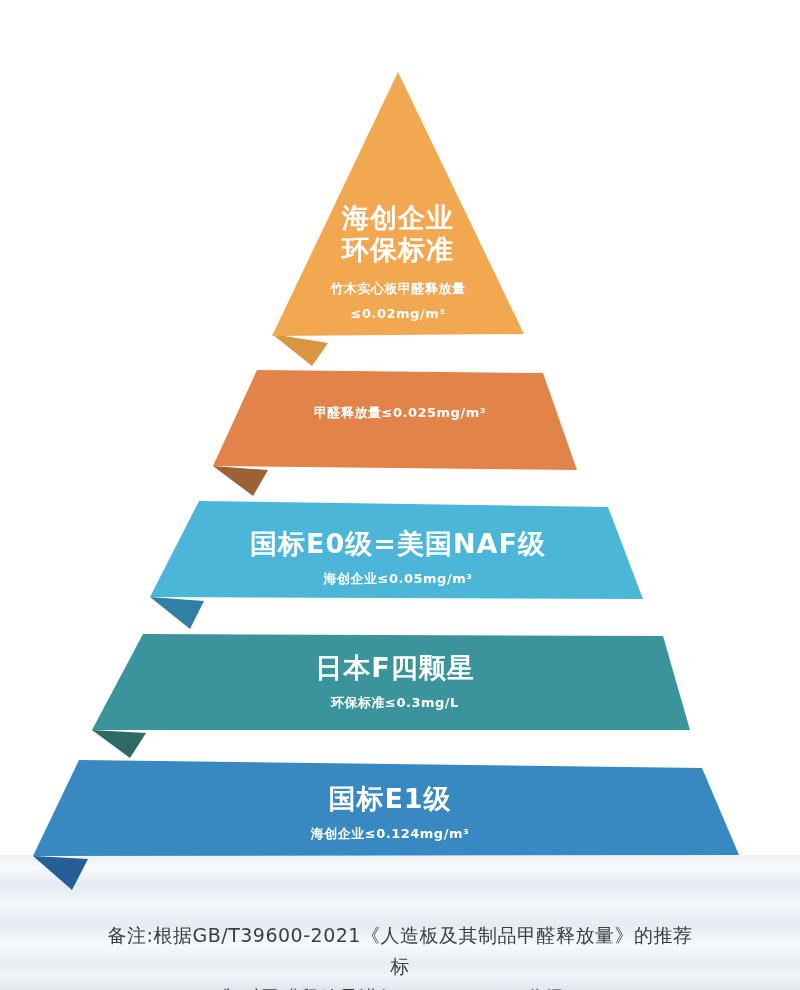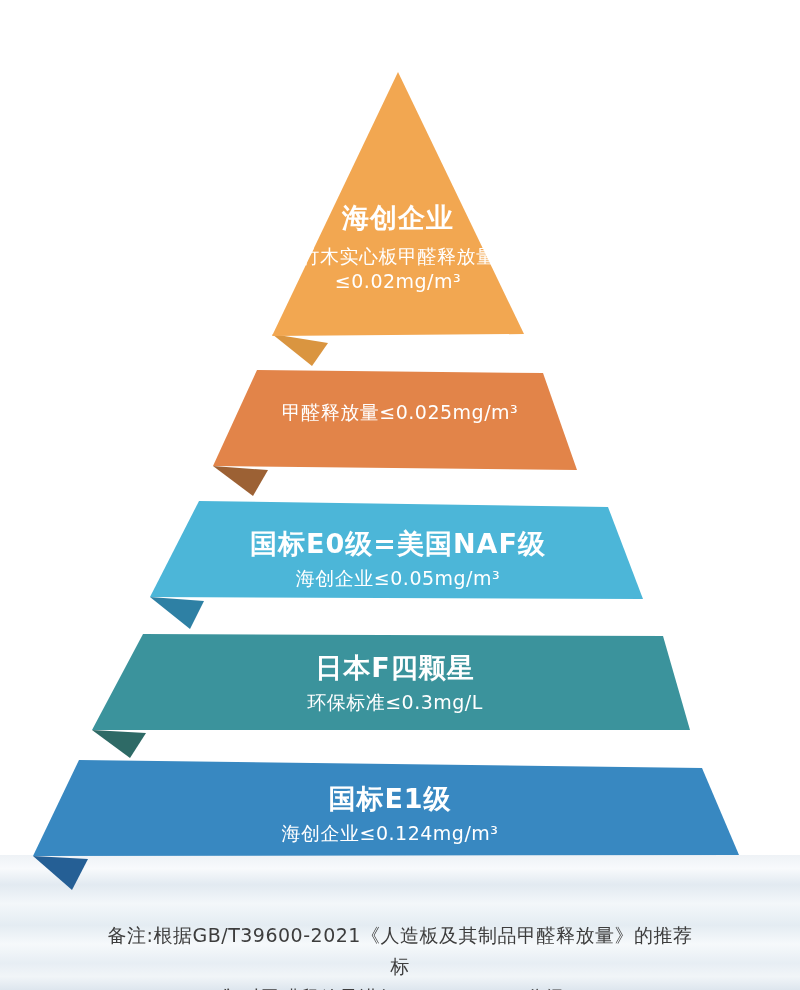--- a/index.html
+++ b/index.html
@@ -14,21 +14,21 @@
       #f3f7fa 36%,
       #e4ecf2 52%,
       #f6f9fb 66%,
       #e7eef4 80%,
       #f1f5f8 90%,
       #dde6ee 100%);
   }
   .pyramid-svg{position:absolute;left:0;top:0;width:800px;height:990px;display:block;}
   .tier-text{position:absolute;text-align:center;color:#ffffff;}
   .tier-title{font-weight:bold;font-size:27px;line-height:32px;letter-spacing:1px;}
-  .tier-sub{font-size:19px;line-height:25px;margin-top:6px;letter-spacing:0.5px;}
+  .tier-sub{font-size:13px;line-height:25px;margin-top:6px;letter-spacing:0.5px;font-weight:bold;}
   .t1{left:248px;top:202px;width:300px;}
   .t1 .tier-sub{margin-top:10px;}
   .t2{left:240px;top:394px;width:320px;}
   .t3{left:203px;top:528px;width:390px;}
   .t4{left:200px;top:652px;width:390px;}
   .t5{left:195px;top:783px;width:390px;}
   .note{
     position:absolute;left:100px;top:920px;width:600px;
     text-align:center;color:#3d3d3d;font-size:19px;line-height:31px;font-weight:500;
     letter-spacing:0.5px;
@@ -51,20 +51,21 @@
 
     <polygon points="398,72 524,334 272,336" fill="#F2A751"></polygon>
     <polygon points="257,370 543,373 577,470 213,466" fill="#E28449"></polygon>
     <polygon points="199,501 608,507 643,599 150,597" fill="#4CB6D8"></polygon>
     <polygon points="143,634 663,636 690,730 92,730" fill="#3B939C"></polygon>
     <polygon points="79,760 702,768 739,855 33,856" fill="#3888C1"></polygon>
   </svg>
 
   <div class="tier-text t1">
     <div class="tier-title">海创企业</div>
+    <div class="tier-title">环保标准</div>
     <div class="tier-sub">竹木实心板甲醛释放量</div>
     <div class="tier-sub" style="margin-top:0;">≤0.02mg/m³</div>
   </div>
 
   <div class="tier-text t2">
     <div class="tier-sub">甲醛释放量≤0.025mg/m³</div>
   </div>
 
   <div class="tier-text t3">
     <div class="tier-title">国标E0级=美国NAF级</div>

